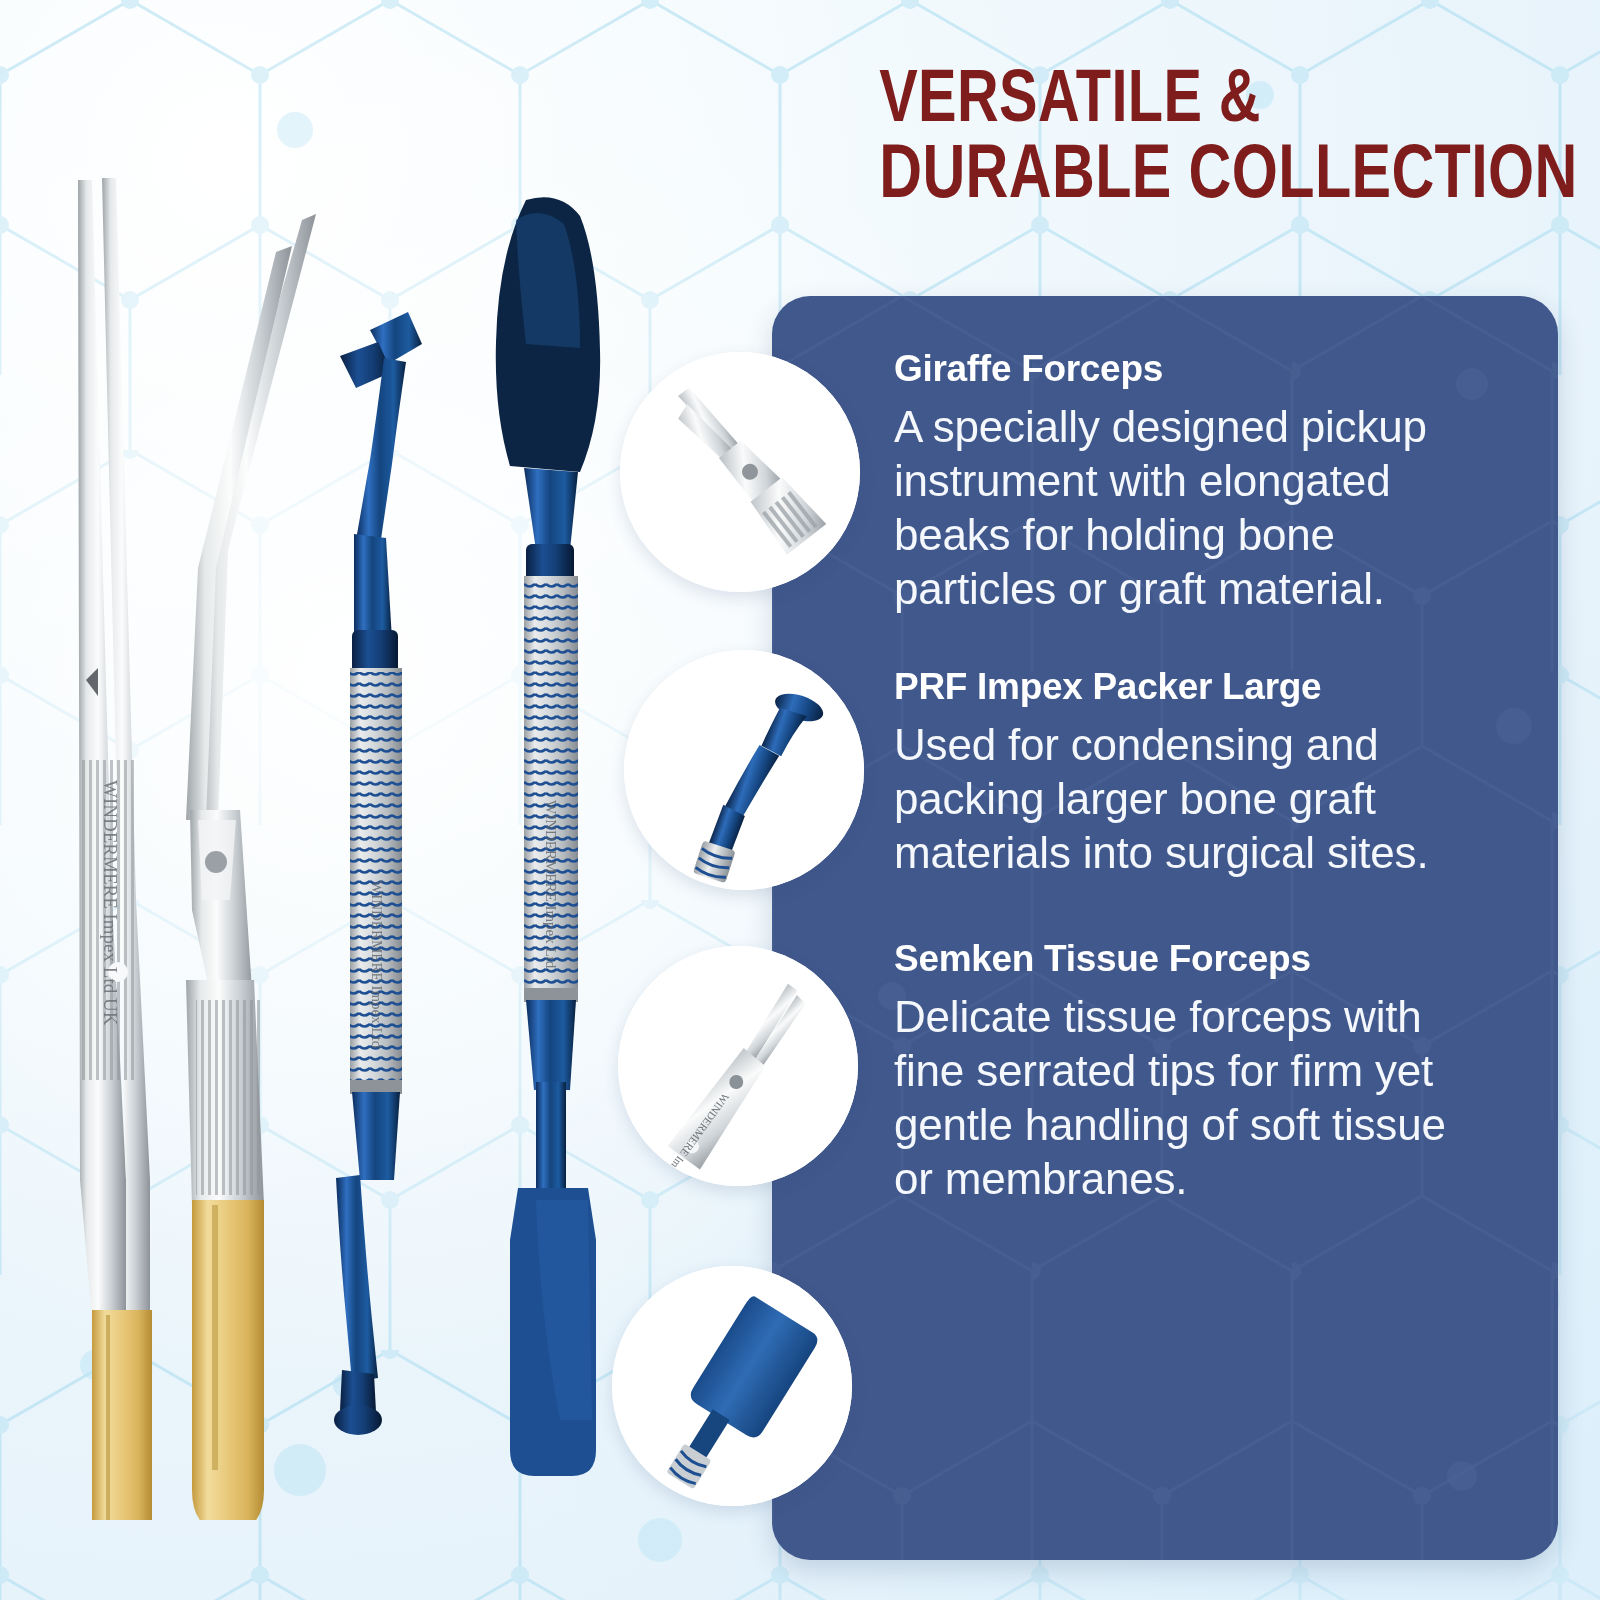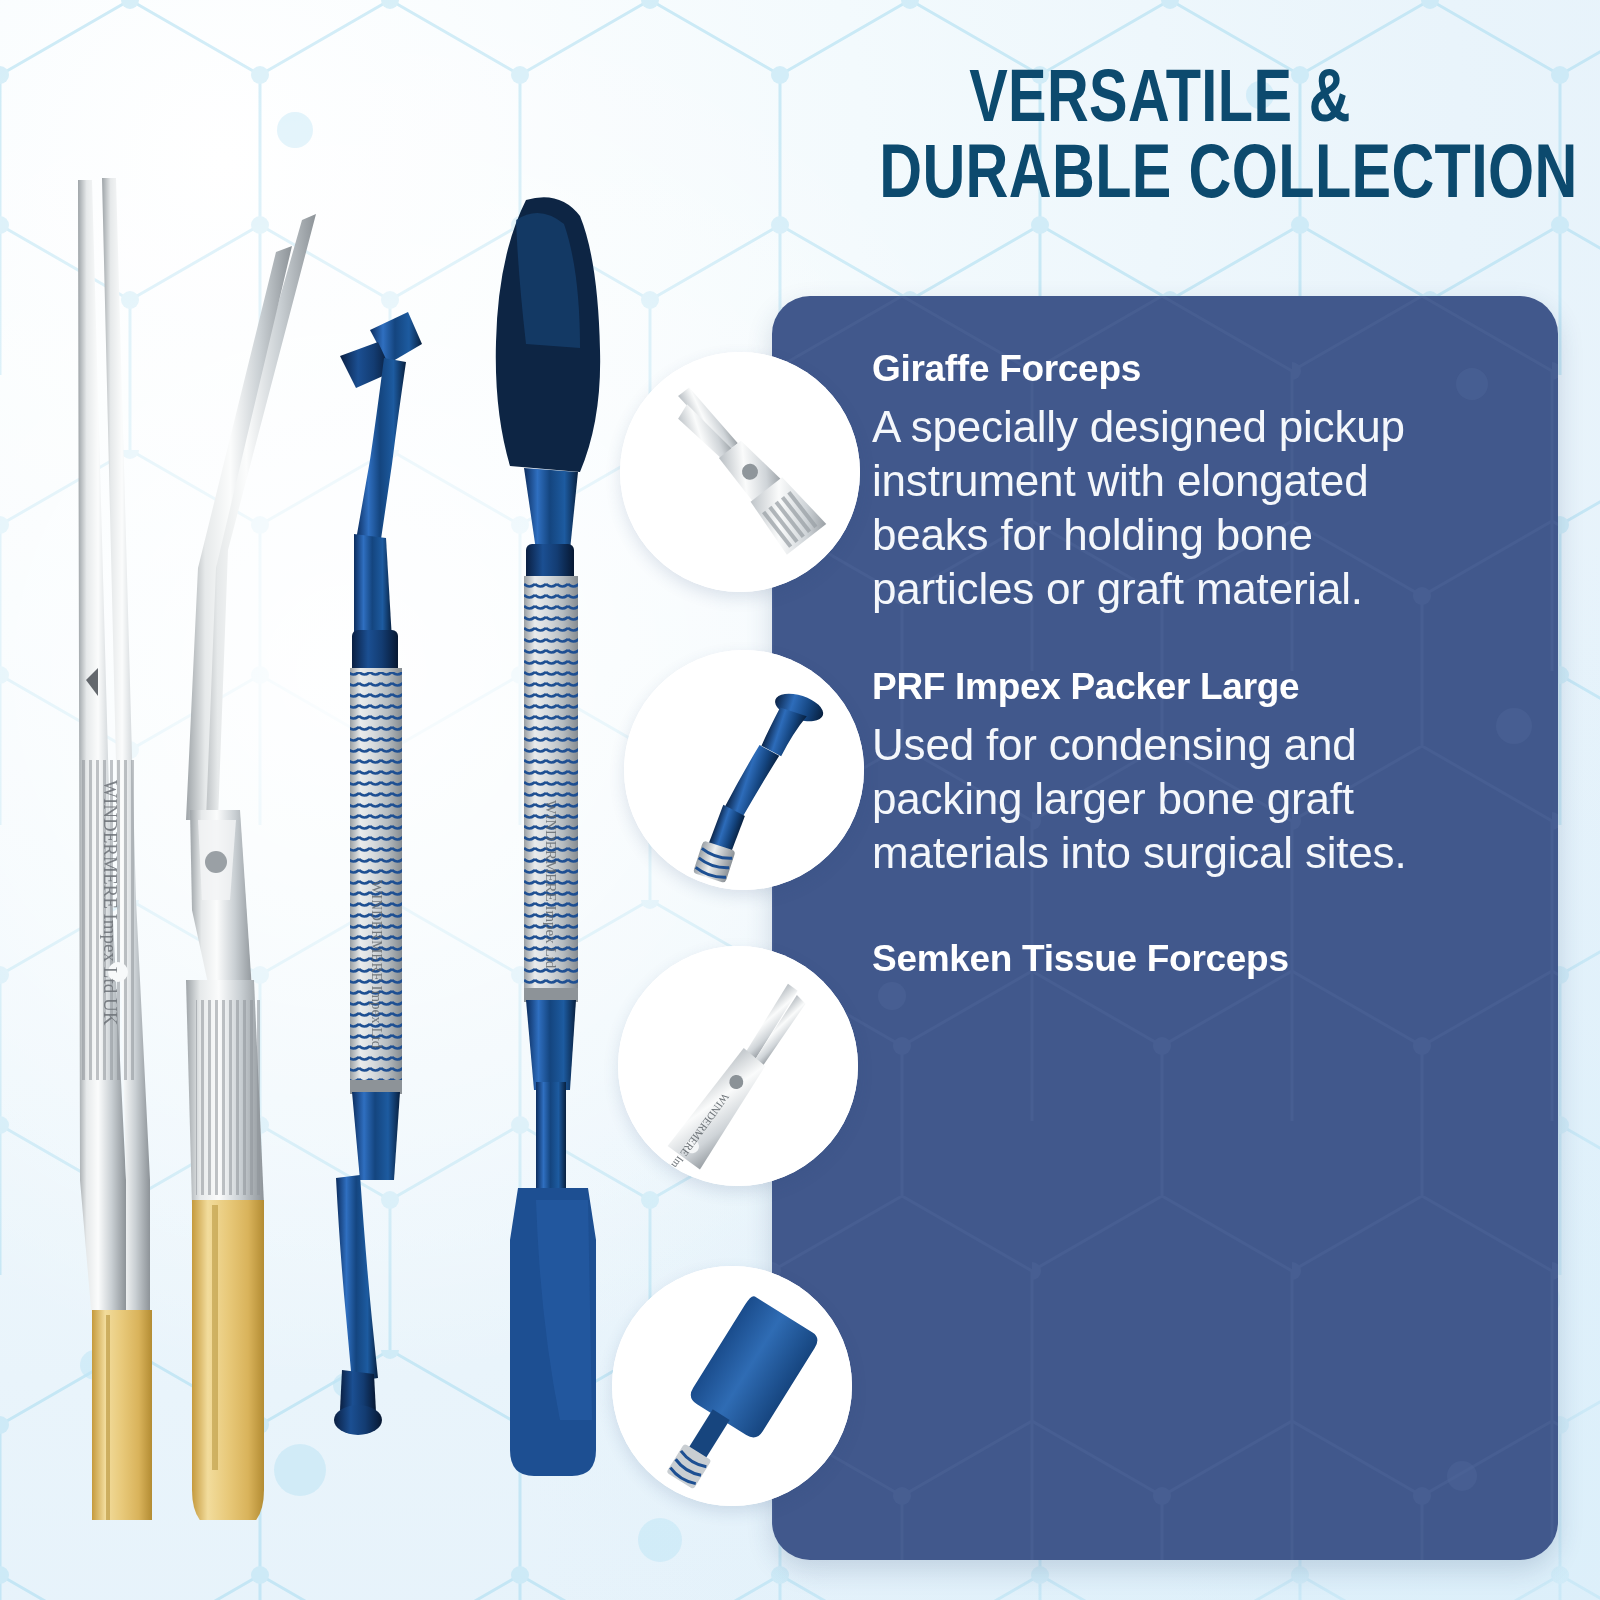--- a/index.html
+++ b/index.html
@@ -22,22 +22,22 @@
     position:absolute; inset:0;
     background:
       radial-gradient(circle at 22% 42%, rgba(255,255,255,.95) 0%, rgba(255,255,255,0) 46%),
       radial-gradient(circle at 92% 92%, rgba(214,238,250,.55) 0%, rgba(255,255,255,0) 45%);
     pointer-events:none;
   }
 
   
   #heading{
     position:absolute; left:800px; top:62px; width:720px;
-    text-align:center;
-    color:#0c4a6e;
+    text-align:left;
+    color:#7f1d1d;
     z-index:6;
   }
   #heading .hl{
     display:block;
     font-weight:700;
     font-size:74px;
     line-height:.92;
     letter-spacing:.5px;
     transform:scaleX(.78);
     transform-origin:center;
@@ -54,21 +54,21 @@
     border-radius:38px;
     box-shadow:0 10px 26px rgba(40,66,112,.18);
     z-index:3;
     overflow:hidden;
   }
   #panel-hex{ position:absolute; inset:0; width:786px; height:1264px; opacity:.5; }
 
   
   .feature{
     position:absolute;
-    left:872px;
+    left:894px;
     width:600px;
     z-index:7;
     color:#ffffff;
   }
   .feature .f-title{
     font-size:37px;
     font-weight:700;
     letter-spacing:-.3px;
     margin-bottom:10px;
     white-space:nowrap;
@@ -284,20 +284,21 @@
 <div class="feature" id="feature-0">
   <div class="f-title">Giraffe Forceps</div>
   <div class="f-desc">A specially designed pickup instrument with elongated beaks for holding bone particles or graft material.</div>
 </div>
 <div class="feature" id="feature-1">
   <div class="f-title">PRF Impex Packer Large</div>
   <div class="f-desc">Used for condensing and packing larger bone graft materials into surgical sites.</div>
 </div>
 <div class="feature" id="feature-2">
   <div class="f-title">Semken Tissue Forceps</div>
+  <div class="f-desc">Delicate tissue forceps with fine serrated tips for firm yet gentle handling of soft tissue or membranes.</div>
 </div>
 <div class="feature" id="feature-3">
 </div>
 
 <div class="thumb" id="thumb-0">
   <svg viewBox="0 0 240 240" xmlns="http://www.w3.org/2000/svg">
     <defs>
       <linearGradient id="tsG" x1="0" y1="0" x2="1" y2="1">
         <stop offset="0%" stop-color="#b9bfc4"></stop>
           <stop offset="40%" stop-color="#fafbfb"></stop>

